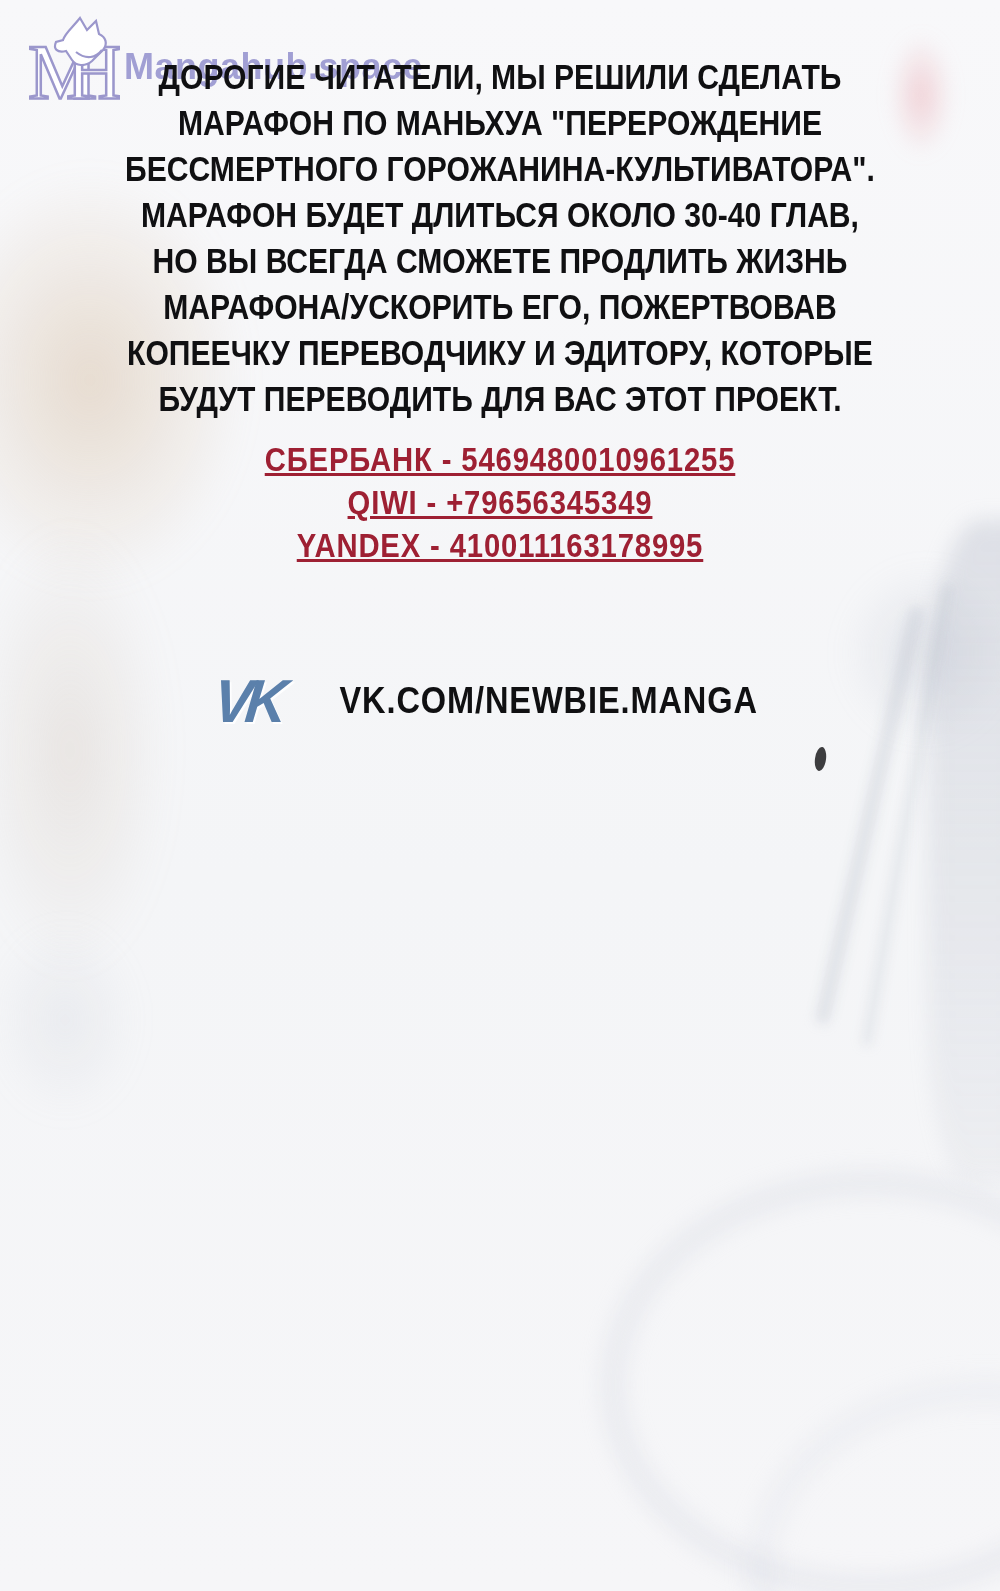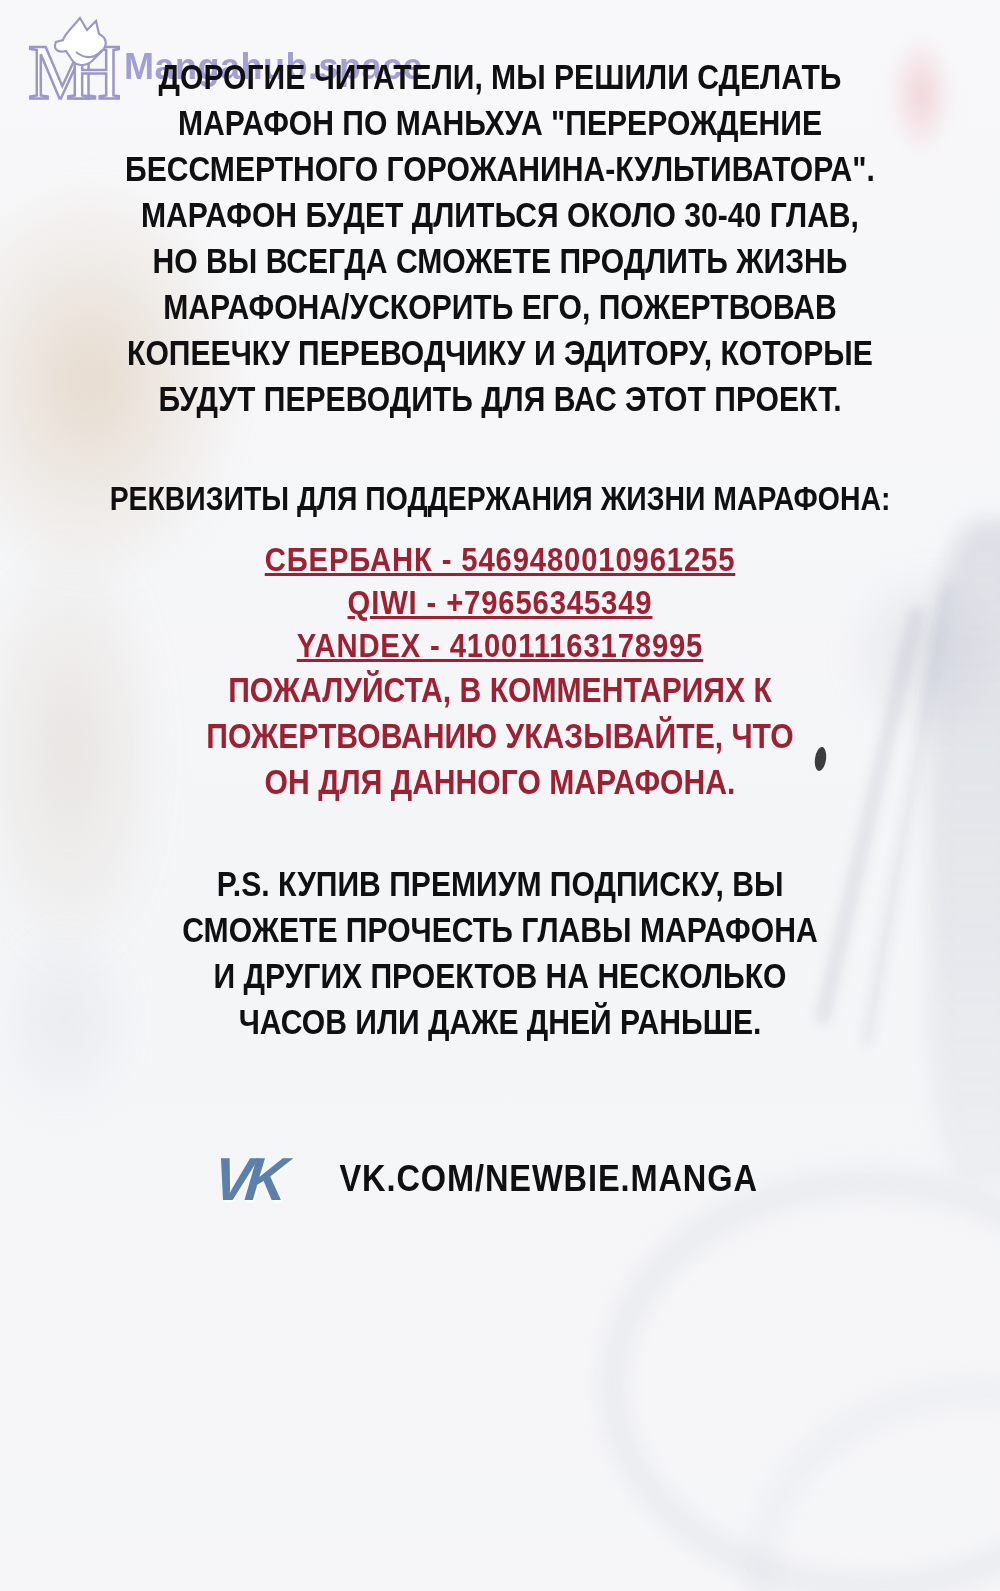--- a/index.html
+++ b/index.html
@@ -98,44 +98,30 @@
       <div class="line">ДОРОГИЕ ЧИТАТЕЛИ, МЫ РЕШИЛИ СДЕЛАТЬ</div>
       <div class="line">МАРАФОН ПО МАНЬХУА "ПЕРЕРОЖДЕНИЕ</div>
       <div class="line">БЕССМЕРТНОГО ГОРОЖАНИНА-КУЛЬТИВАТОРА".</div>
       <div class="line">МАРАФОН БУДЕТ ДЛИТЬСЯ ОКОЛО 30-40 ГЛАВ,</div>
       <div class="line">НО ВЫ ВСЕГДА СМОЖЕТЕ ПРОДЛИТЬ ЖИЗНЬ</div>
       <div class="line">МАРАФОНА/УСКОРИТЬ ЕГО, ПОЖЕРТВОВАВ</div>
       <div class="line">КОПЕЕЧКУ ПЕРЕВОДЧИКУ И ЭДИТОРУ, КОТОРЫЕ</div>
       <div class="line">БУДУТ ПЕРЕВОДИТЬ ДЛЯ ВАС ЭТОТ ПРОЕКТ.</div>
     </div>
 
-    <div class="requisites-heading">
-      <div class="line">РЕКВИЗИТЫ ДЛЯ ПОДДЕРЖАНИЯ ЖИЗНИ МАРАФОНА:</div>
-    </div>
 
     <div class="payments">
       <div class="line">СБЕРБАНК - 5469480010961255</div>
       <div class="line">QIWI - +79656345349</div>
       <div class="line">YANDEX - 410011163178995</div>
     </div>
 
 
-    <div class="donation-note">
-      <div class="line">ПОЖАЛУЙСТА, В КОММЕНТАРИЯХ К</div>
-      <div class="line">ПОЖЕРТВОВАНИЮ УКАЗЫВАЙТЕ, ЧТО</div>
-      <div class="line">ОН ДЛЯ ДАННОГО МАРАФОНА.</div>
-    </div>
 
 
-    <div class="ps">
-      <div class="line">P.S. КУПИВ ПРЕМИУМ ПОДПИСКУ, ВЫ</div>
-      <div class="line">СМОЖЕТЕ ПРОЧЕСТЬ ГЛАВЫ МАРАФОНА</div>
-      <div class="line">И ДРУГИХ ПРОЕКТОВ НА НЕСКОЛЬКО</div>
-      <div class="line">ЧАСОВ ИЛИ ДАЖЕ ДНЕЙ РАНЬШЕ.</div>
-    </div>
 
     <div class="vk-row">
       <span class="vk-logo">VK</span>
       <span class="vk-link">VK.COM/NEWBIE.MANGA</span>
     </div>
 
   </div>
 </div>
 
 </body></html>

